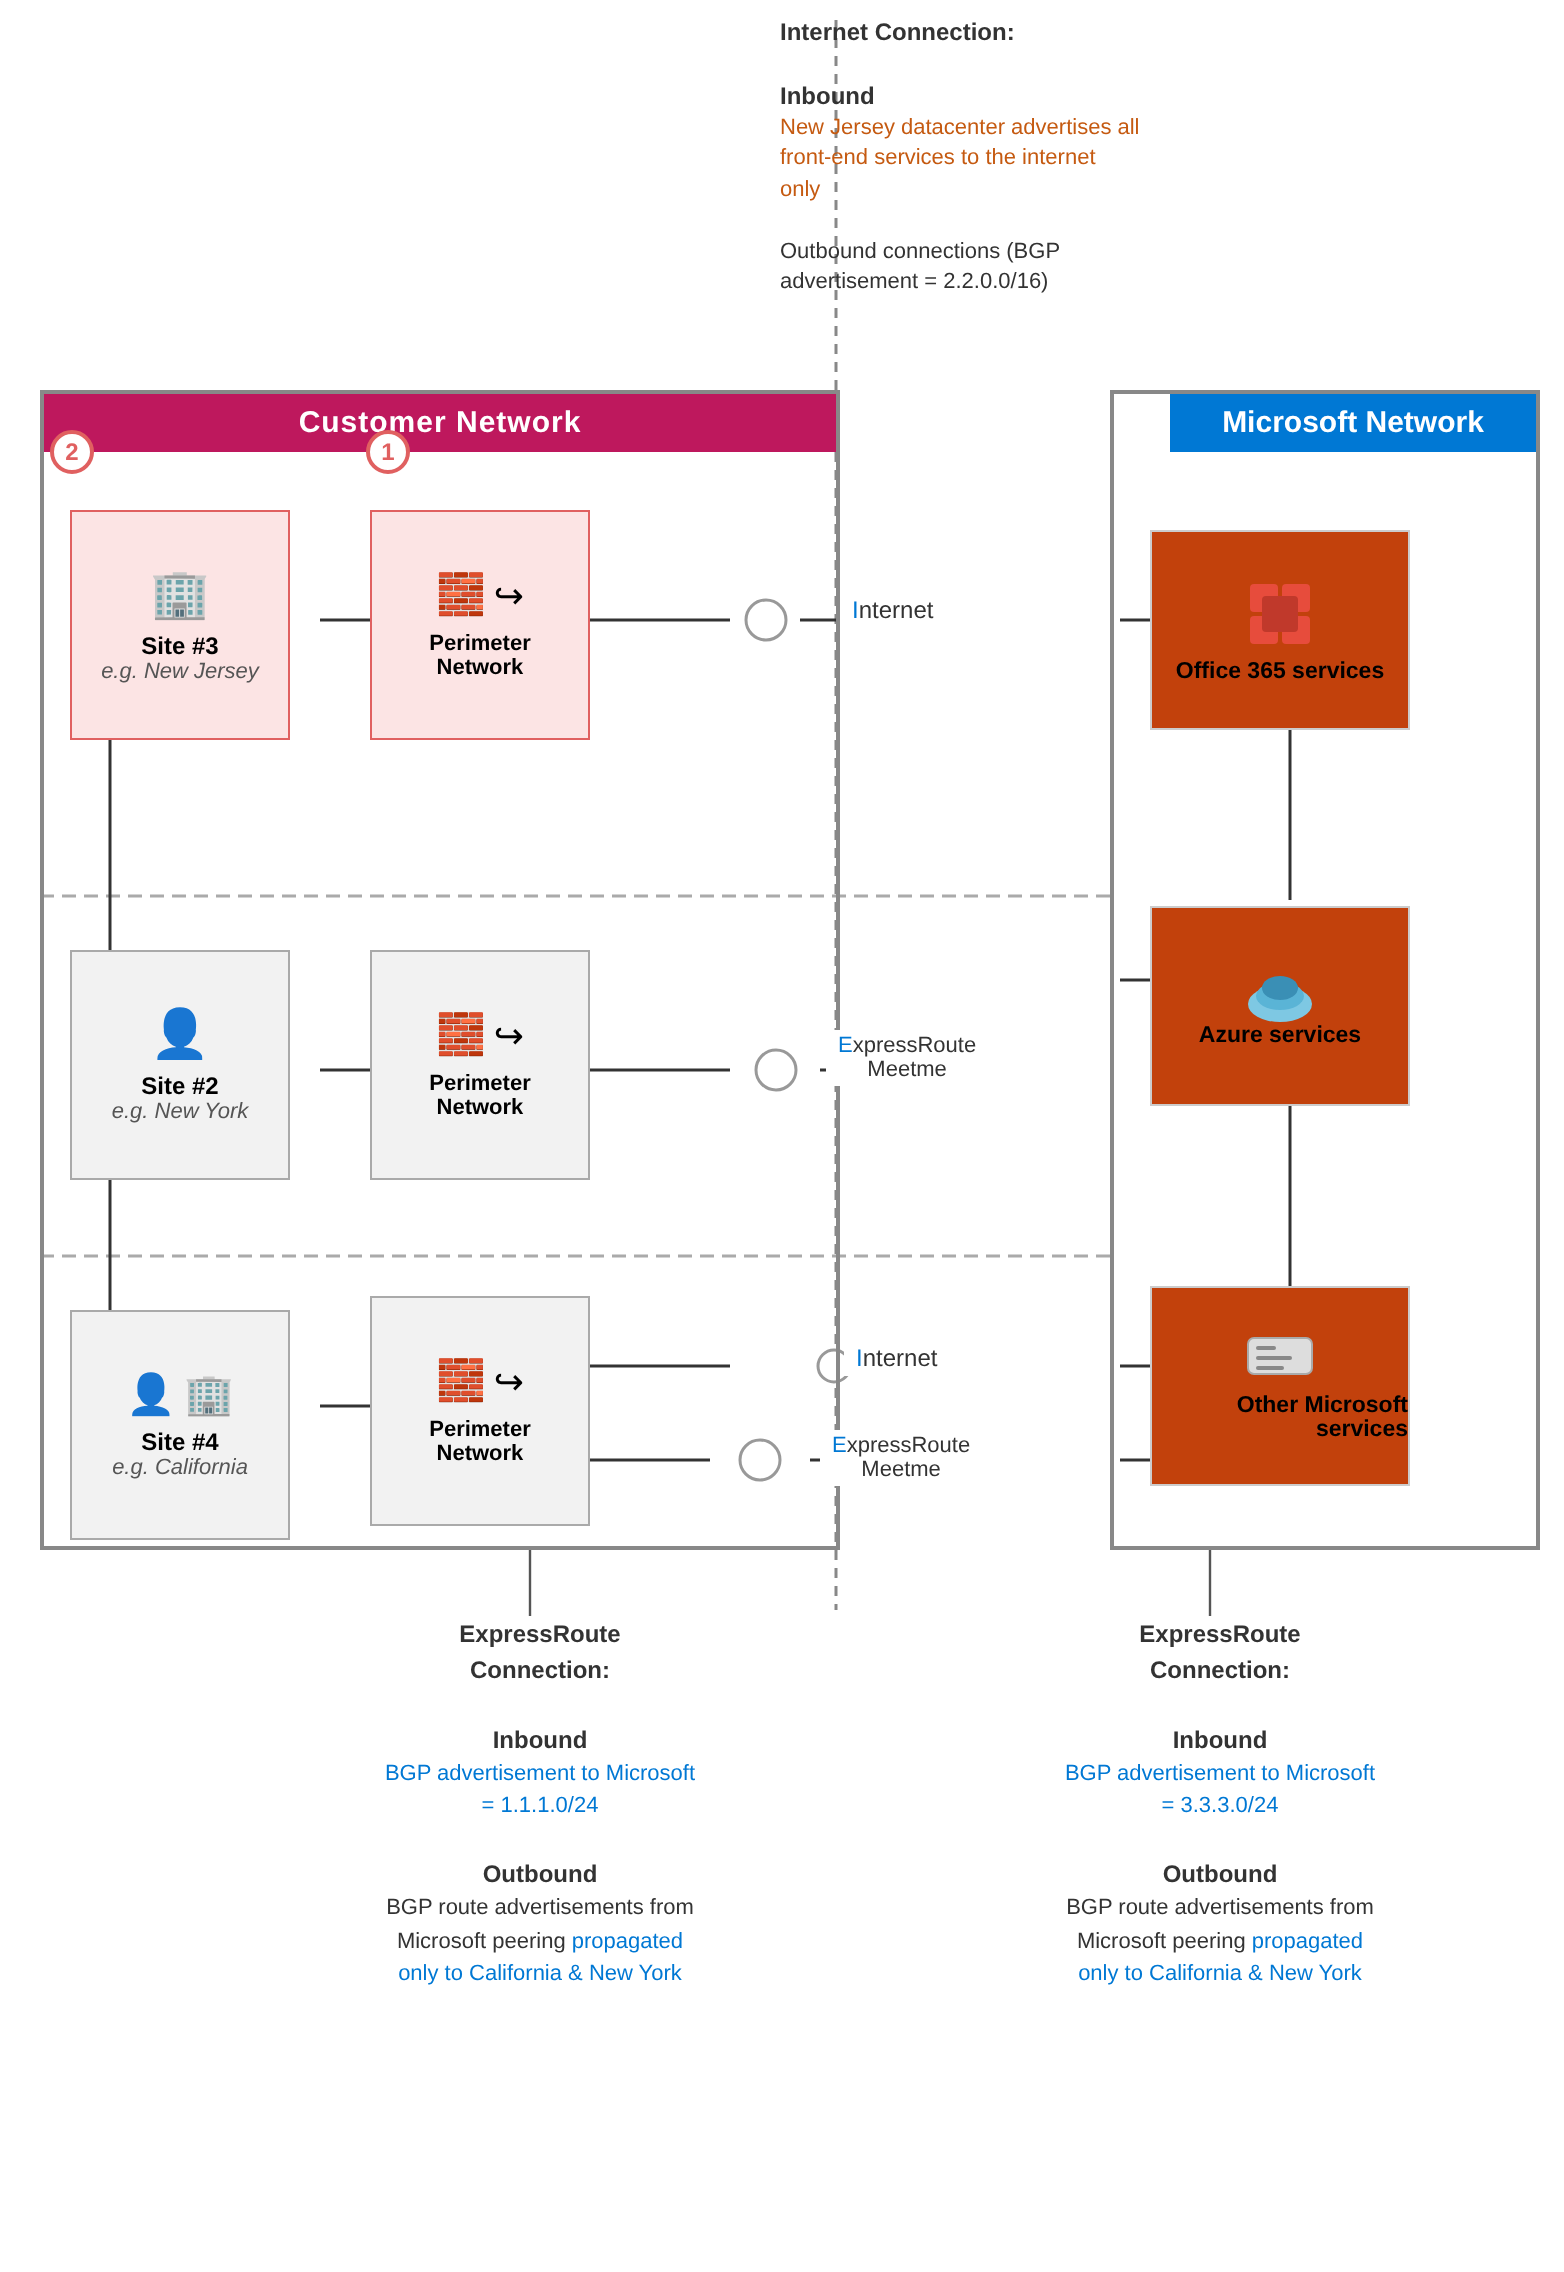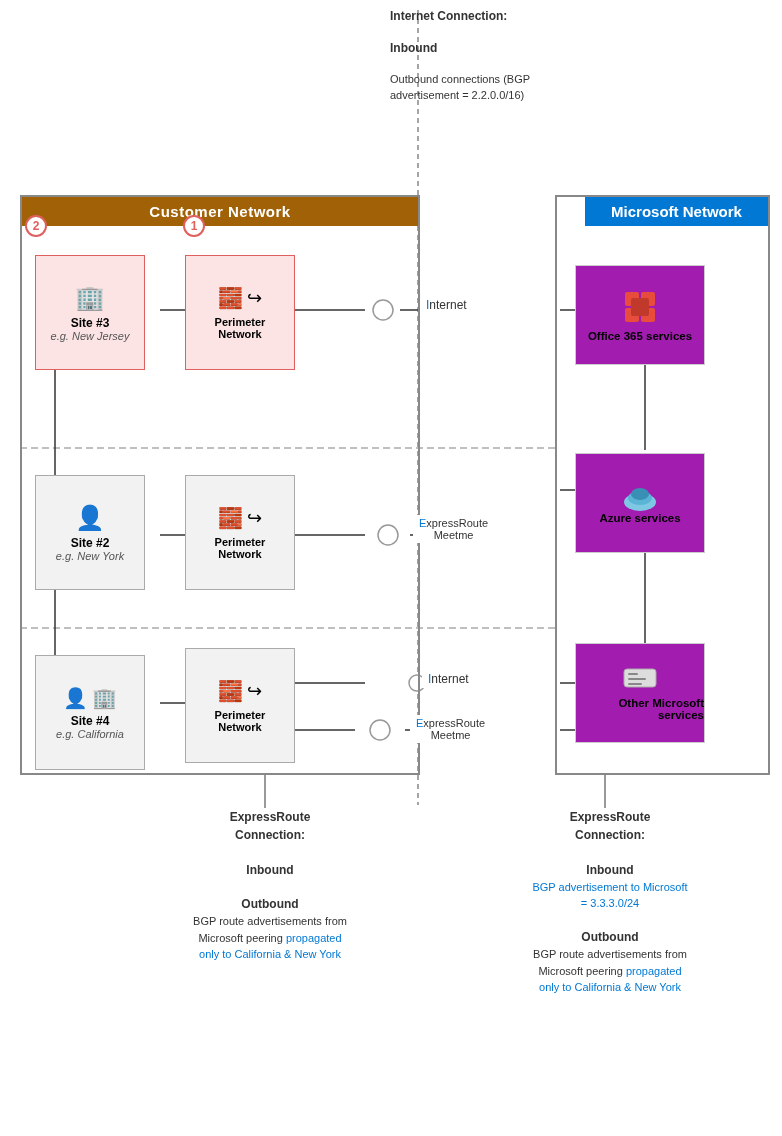--- a/index.html
+++ b/index.html
@@ -37,21 +37,21 @@
     .customer-network {
       position: absolute;
       top: 195px;
       left: 20px;
       width: 400px;
       height: 580px;
       border: 2px solid #888;
       background: transparent;
     }
     .customer-network-header {
-      background: #a16207;
+      background: #be185d;
       color: #fff;
       font-weight: 700;
       font-size: 15px;
       text-align: center;
       padding: 6px 0;
       letter-spacing: 0.5px;
     }
 
     
     .microsoft-network {
@@ -120,21 +120,21 @@
       background: #fce4e4;
       border-color: #e06060;
     }
 
     
     .service-box {
       position: absolute;
       width: 130px;
       height: 100px;
       border: 1.5px solid #ccc;
-      background: #a21caf;
+      background: #c2410c;
       display: flex;
       flex-direction: column;
       align-items: center;
       justify-content: center;
       font-size: 11.5px;
       font-weight: 600;
       text-align: center;
     }
 
     
@@ -266,20 +266,21 @@
 
     <line x1="265" y1="775" x2="265" y2="808" stroke="#555" stroke-width="1.2"></line>
 
     <line x1="605" y1="775" x2="605" y2="808" stroke="#555" stroke-width="1.2"></line>
   </svg>
 
   <div class="top-annotation">
     <div class="label-bold">Internet Connection:</div>
     <br>
     <div class="label-bold">Inbound</div>
+    <div class="ann-orange">New Jersey datacenter advertises all front-end services to the internet only</div>
     <br>
     <div style="color:#333;font-size:11px;">Outbound connections (BGP advertisement = 2.2.0.0/16)</div>
   </div>
 
   <div class="customer-network">
     <div class="customer-network-header">Customer Network</div>
   </div>
 
   <div class="microsoft-network">
     <div class="microsoft-network-header">Microsoft Network</div>
@@ -382,20 +383,21 @@
       <rect x="6" y="13" width="18" height="2" rx="1" fill="#888"></rect>
       <rect x="6" y="18" width="14" height="2" rx="1" fill="#888"></rect>
     </svg>
     <div style="margin-top:4px;text-align:right;">Other Microsoft services</div>
   </div>
 
   <div class="bottom-left-annotation">
     <div class="ann-bold">ExpressRoute<br>Connection:</div>
     <br>
     <div class="ann-bold">Inbound</div>
+    <div class="ann-blue">BGP advertisement to Microsoft = 1.1.1.0/24</div>
     <br>
     <div class="ann-bold">Outbound</div>
     <div>BGP route advertisements from Microsoft peering <span class="ann-blue">propagated only to California &amp; New York</span></div>
   </div>
 
   <div class="bottom-right-annotation">
     <div class="ann-bold">ExpressRoute<br>Connection:</div>
     <br>
     <div class="ann-bold">Inbound</div>
     <div class="ann-blue">BGP advertisement to Microsoft = 3.3.3.0/24</div>

